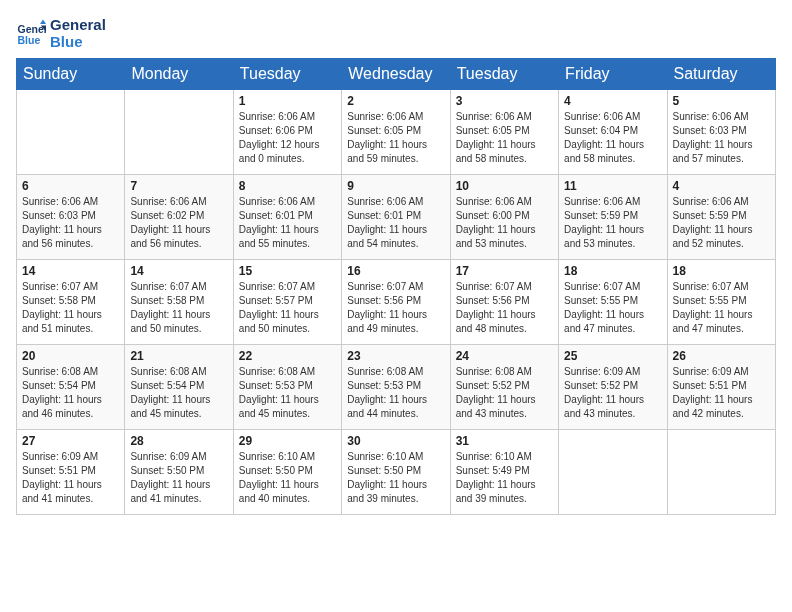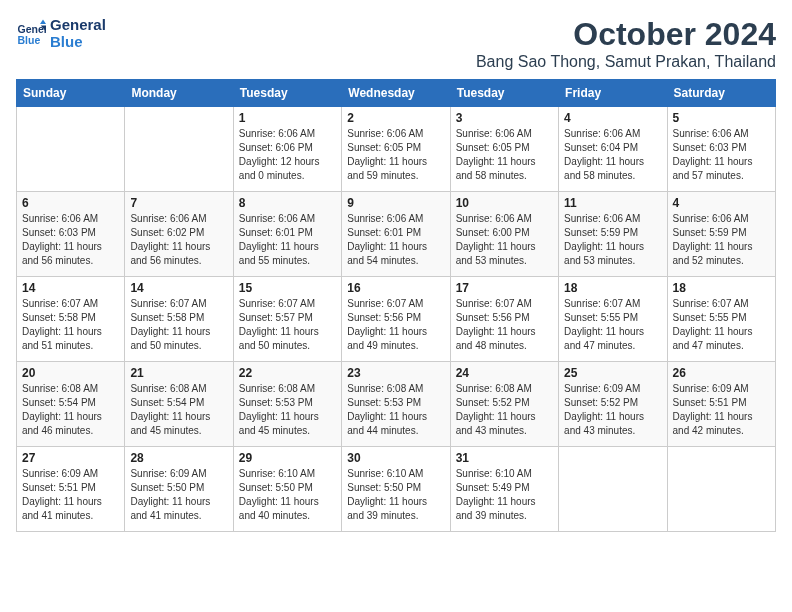--- a/index.html
+++ b/index.html
@@ -40,22 +40,22 @@
     table {
       width: 100%;
       border-collapse: collapse;
       font-size: 11px;
     }
     thead th {
       background-color: #2a6ebb;
       color: #fff;
       text-align: left;
       padding: 6px 6px;
-      font-size: 12px;
-      font-weight: bold;
+      font-size: 16px;
+      font-weight: normal;
       border: 1px solid #2a6ebb;
     }
     tbody td {
       border: 1px solid #ccc;
       padding: 4px 5px;
       vertical-align: top;
       width: 14.28%;
       min-height: 80px;
       height: 85px;
     }
@@ -87,24 +87,20 @@
       <text x="2" y="20" font-size="14" font-weight="bold" fill="#1a3a6b">General</text>
       <text x="2" y="34" font-size="14" font-weight="bold" fill="#2a7dd1">Blue</text>
       <polygon points="32,8 40,8 36,2" fill="#2a7dd1"></polygon>
       <polygon points="33,10 40,10 40,18" fill="#1a3a6b"></polygon>
     </svg>
     <div>
       <div style="font-size:15px; font-weight:bold; color:#1a3a6b;">General</div>
       <div style="font-size:15px; font-weight:bold; color:#2a7dd1;">Blue</div>
     </div>
   </div>
-  <div class="title-block">
-    <div class="month-title">October 2024</div>
-    <div class="location-title">Bang Sao Thong, Samut Prakan, Thailand</div>
-  </div>
 </div>
 
 <table>
   <thead>
     <tr>
     <th>Sunday</th>
         <th>Monday</th>
         <th>Tuesday</th>
         <th>Wednesday</th>
         <th>Tuesday</th>

